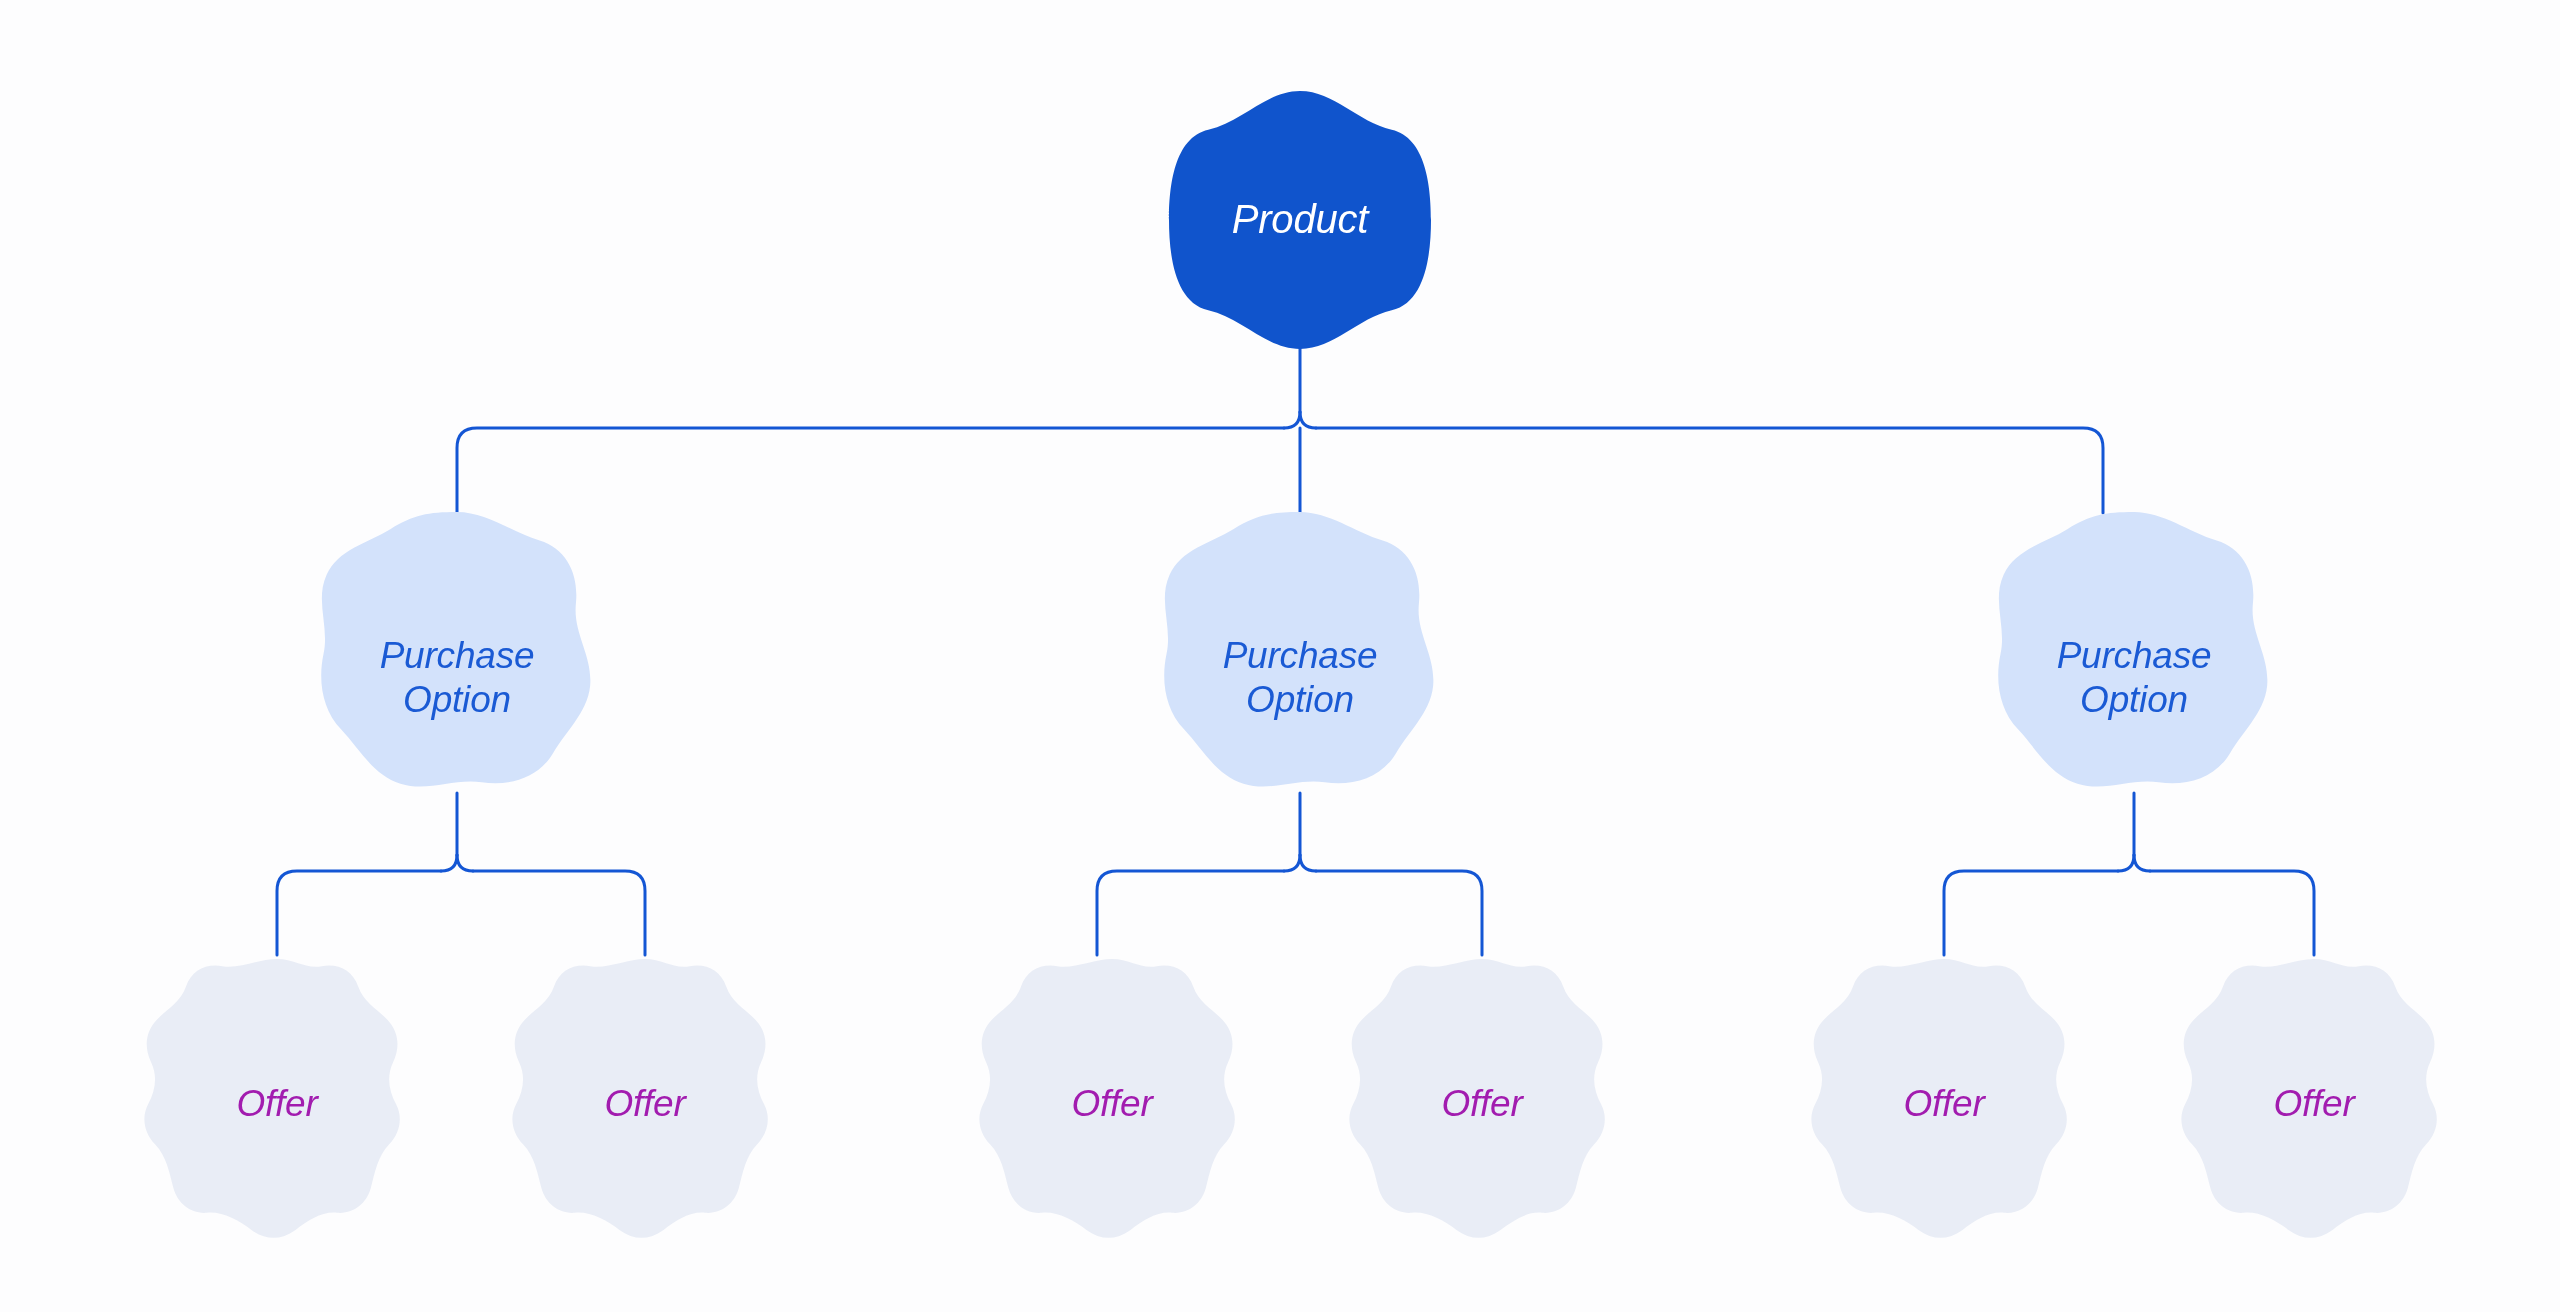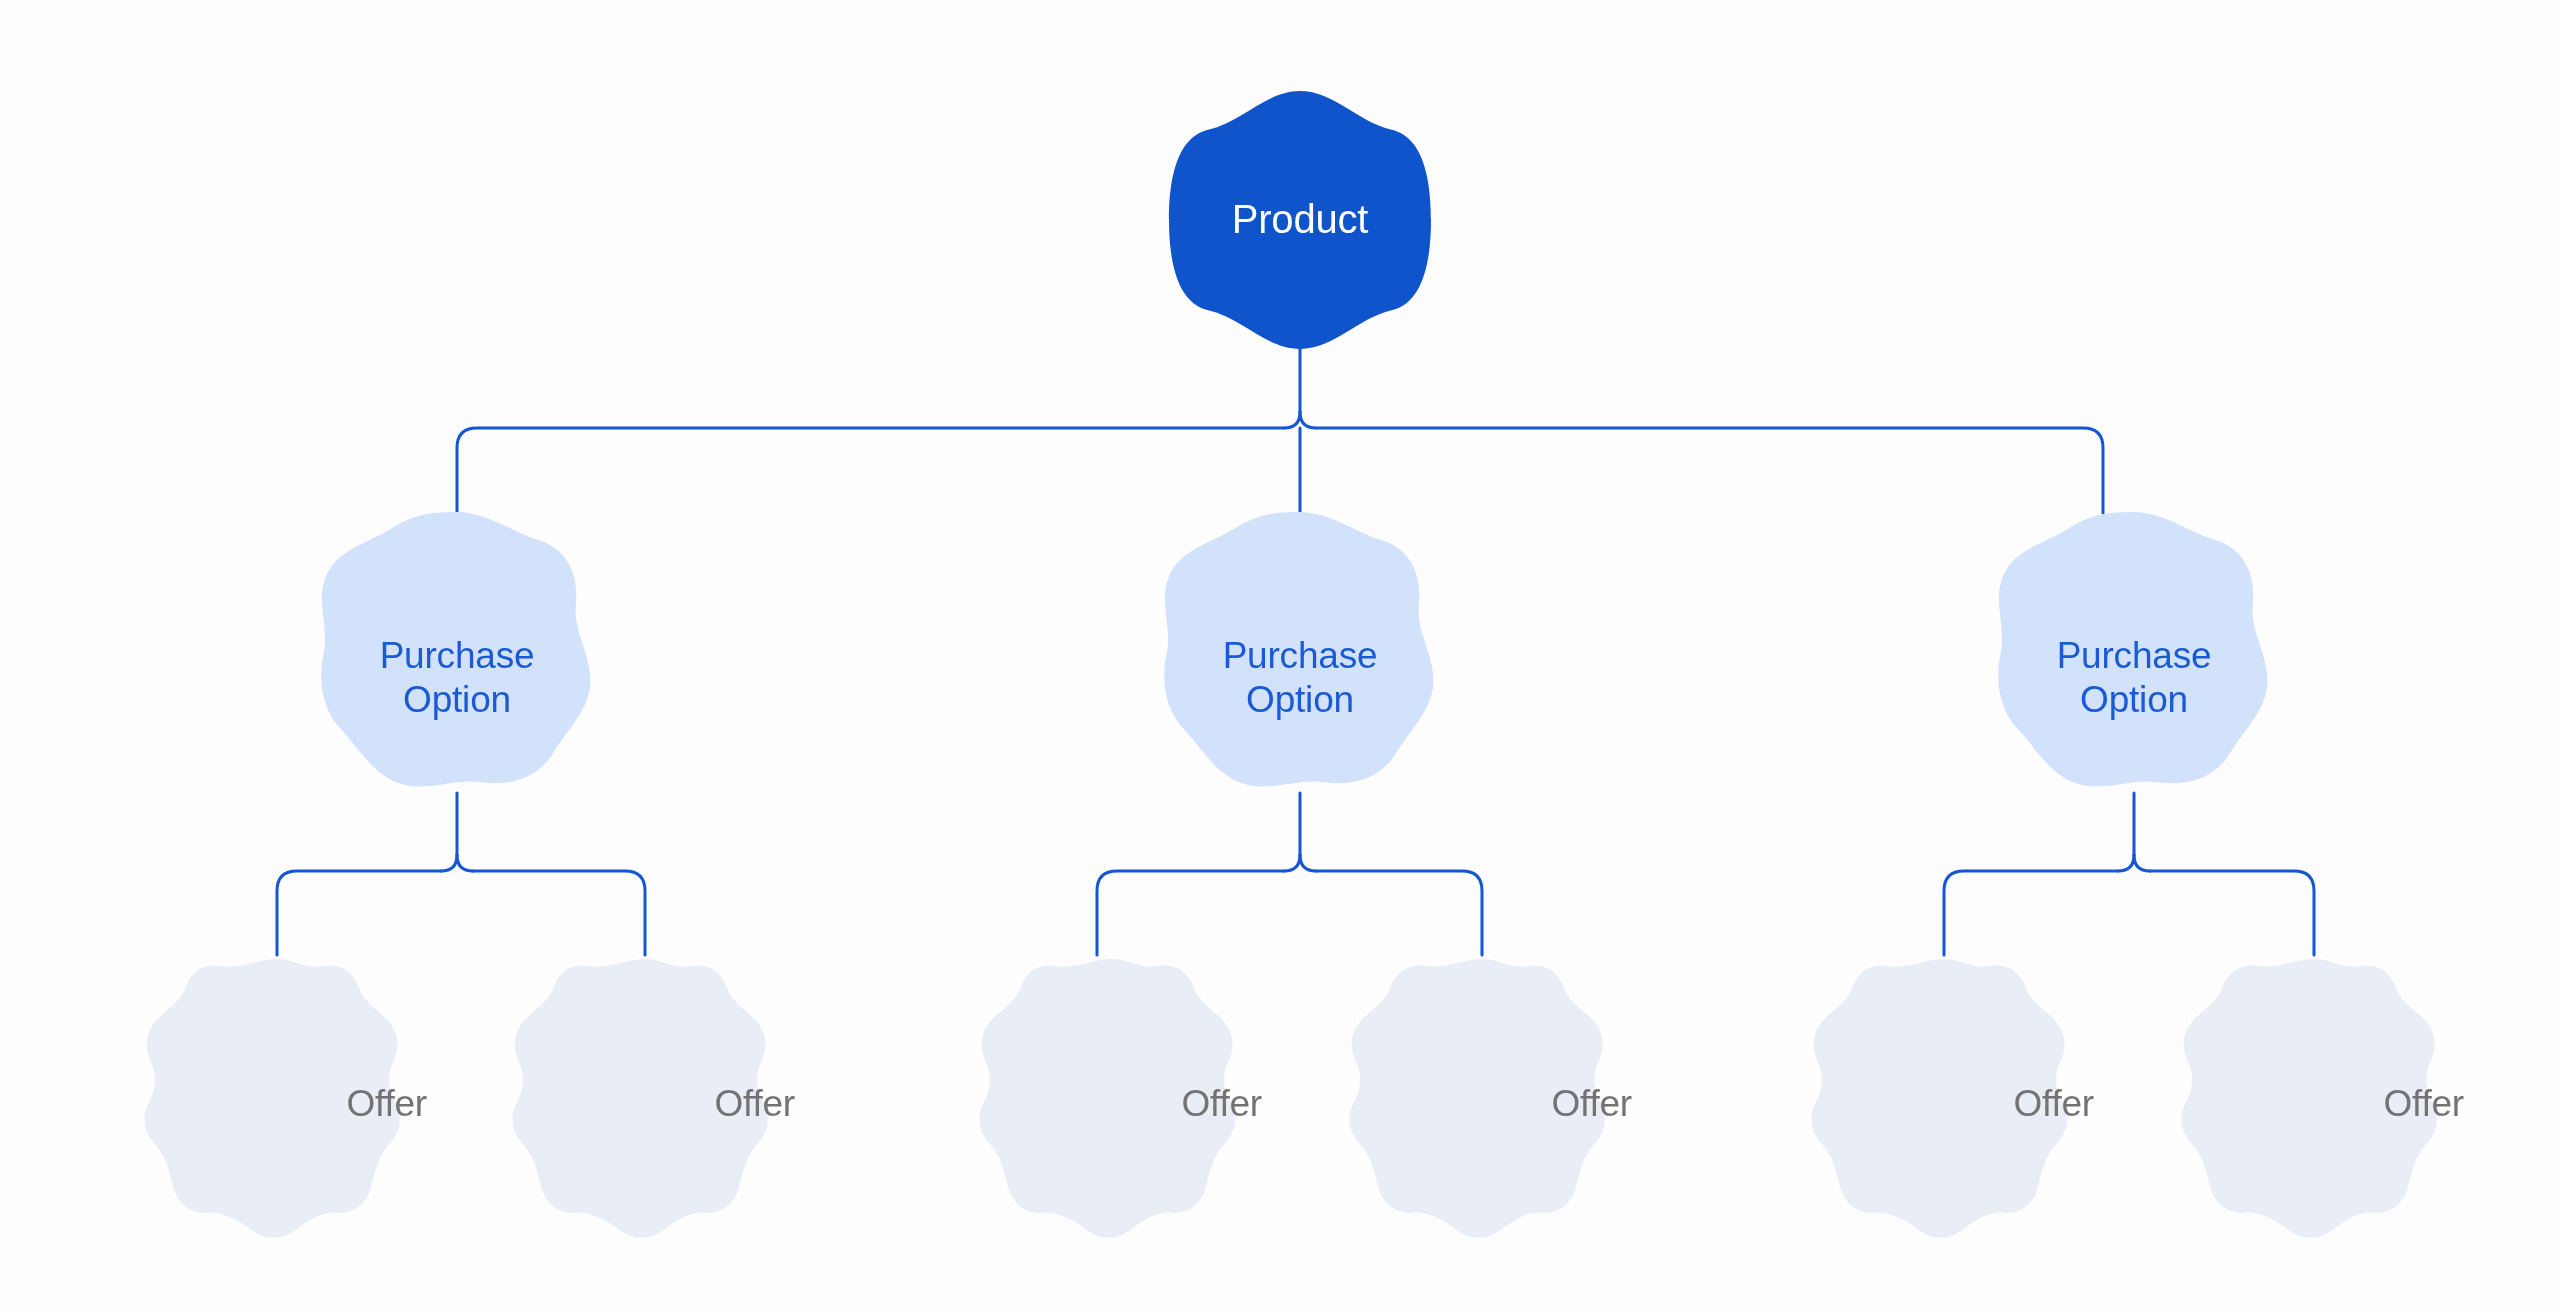--- a/index.html
+++ b/index.html
@@ -11,20 +11,21 @@
   body {
     font-family: "Liberation Sans", sans-serif;
     -webkit-font-smoothing: antialiased;
   }
   #stage {
     position: relative;
     width: 2560px;
     height: 1292px;
     background: #fdfdfe;
     overflow: hidden;
+    font-style: italic;
   }
   #diagram-svg {
     position: absolute;
     top: 0;
     left: 0;
     width: 2560px;
     height: 1312px;
     display: block;
   }
   .node-label {
@@ -42,23 +43,22 @@
     font-weight: 400;
   }
   .label-option {
     font-size: 37px;
     color: #1a5ad4;
     font-weight: 400;
     margin-top: 24px;
   }
   .label-offer {
     font-size: 37px;
-    color: #737373;
+    color: #a21caf;
     font-weight: 400;
-    text-align: right;
   }
 </style>
 </head>
 <body>
 
 <div id="stage">
 
   <svg id="diagram-svg" viewBox="0 0 2560 1312" xmlns="http://www.w3.org/2000/svg" aria-label="hierarchy diagram">
 
     <g fill="none" stroke="#1456d4" stroke-width="3" stroke-linecap="round" stroke-linejoin="round">

